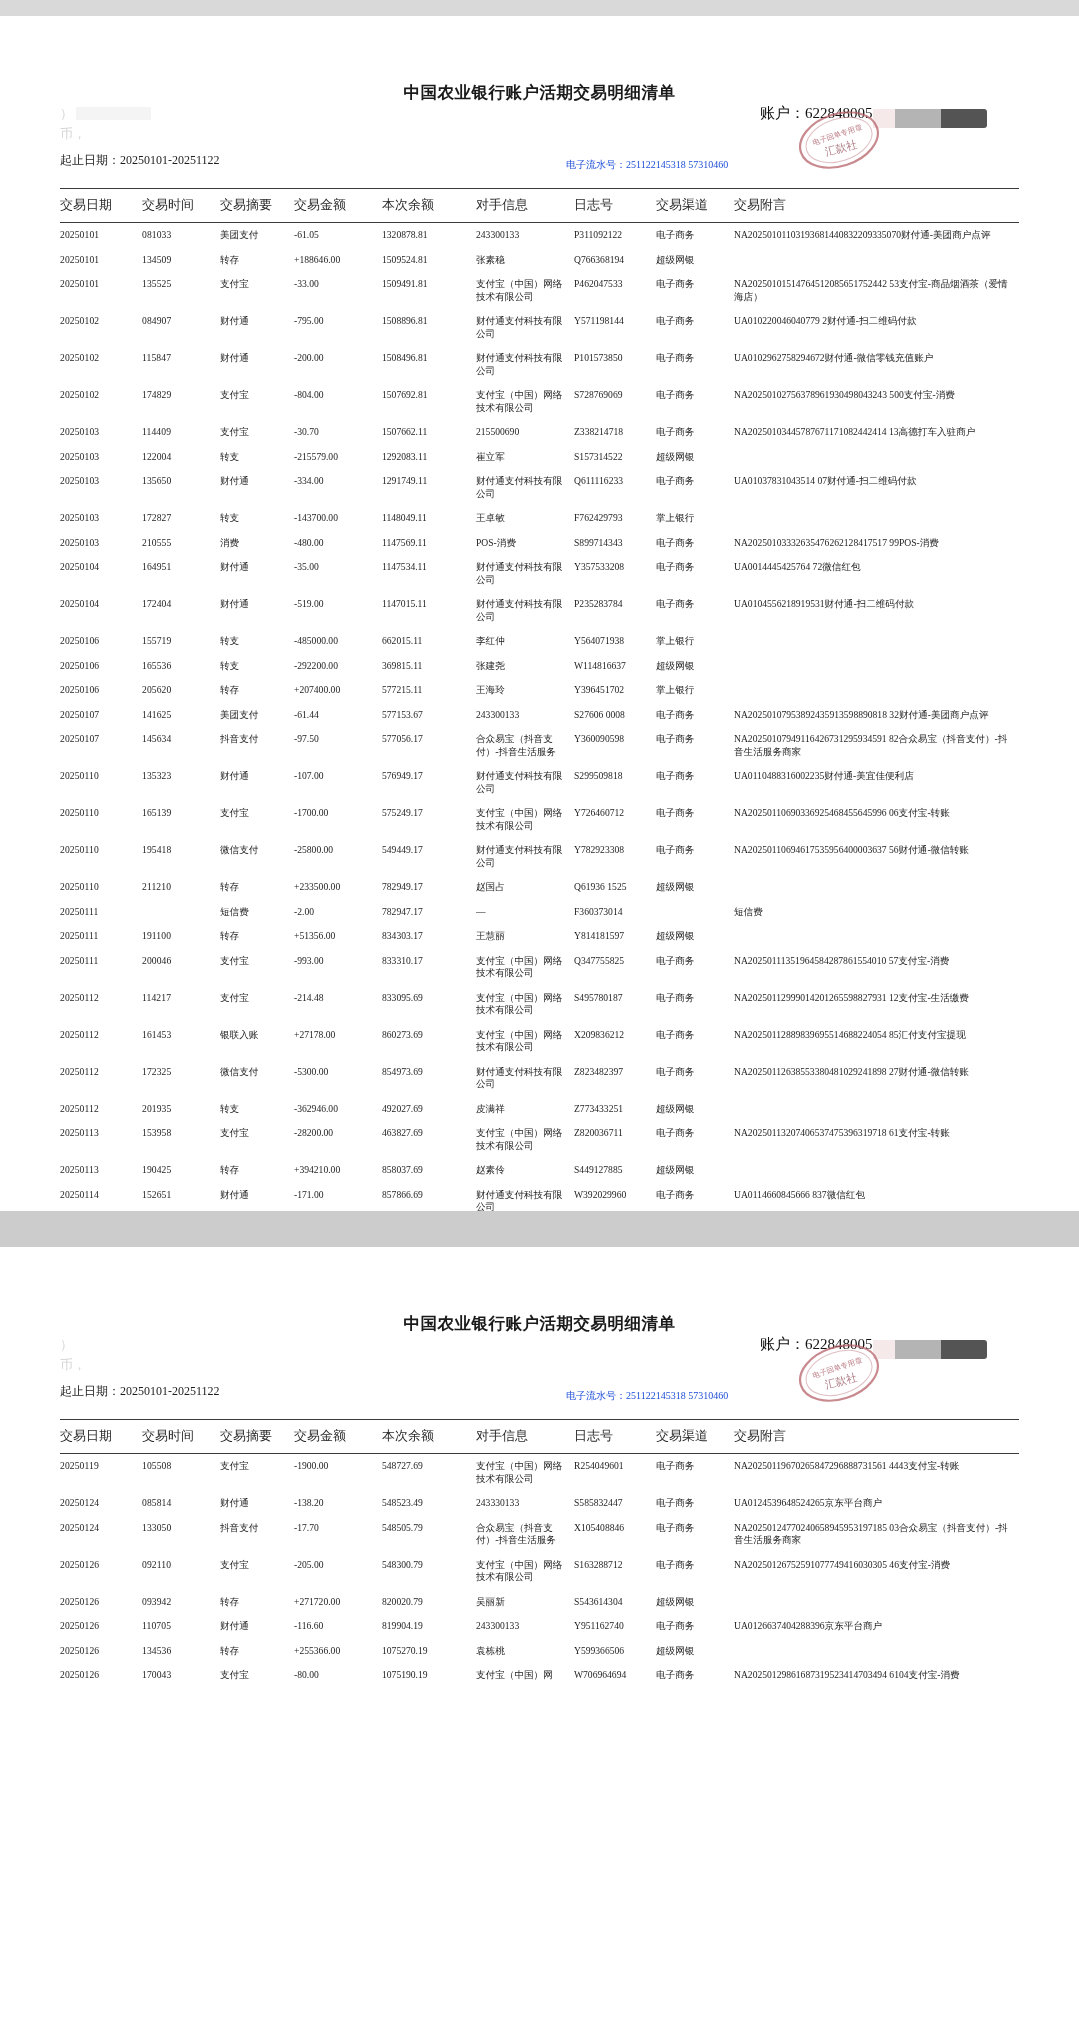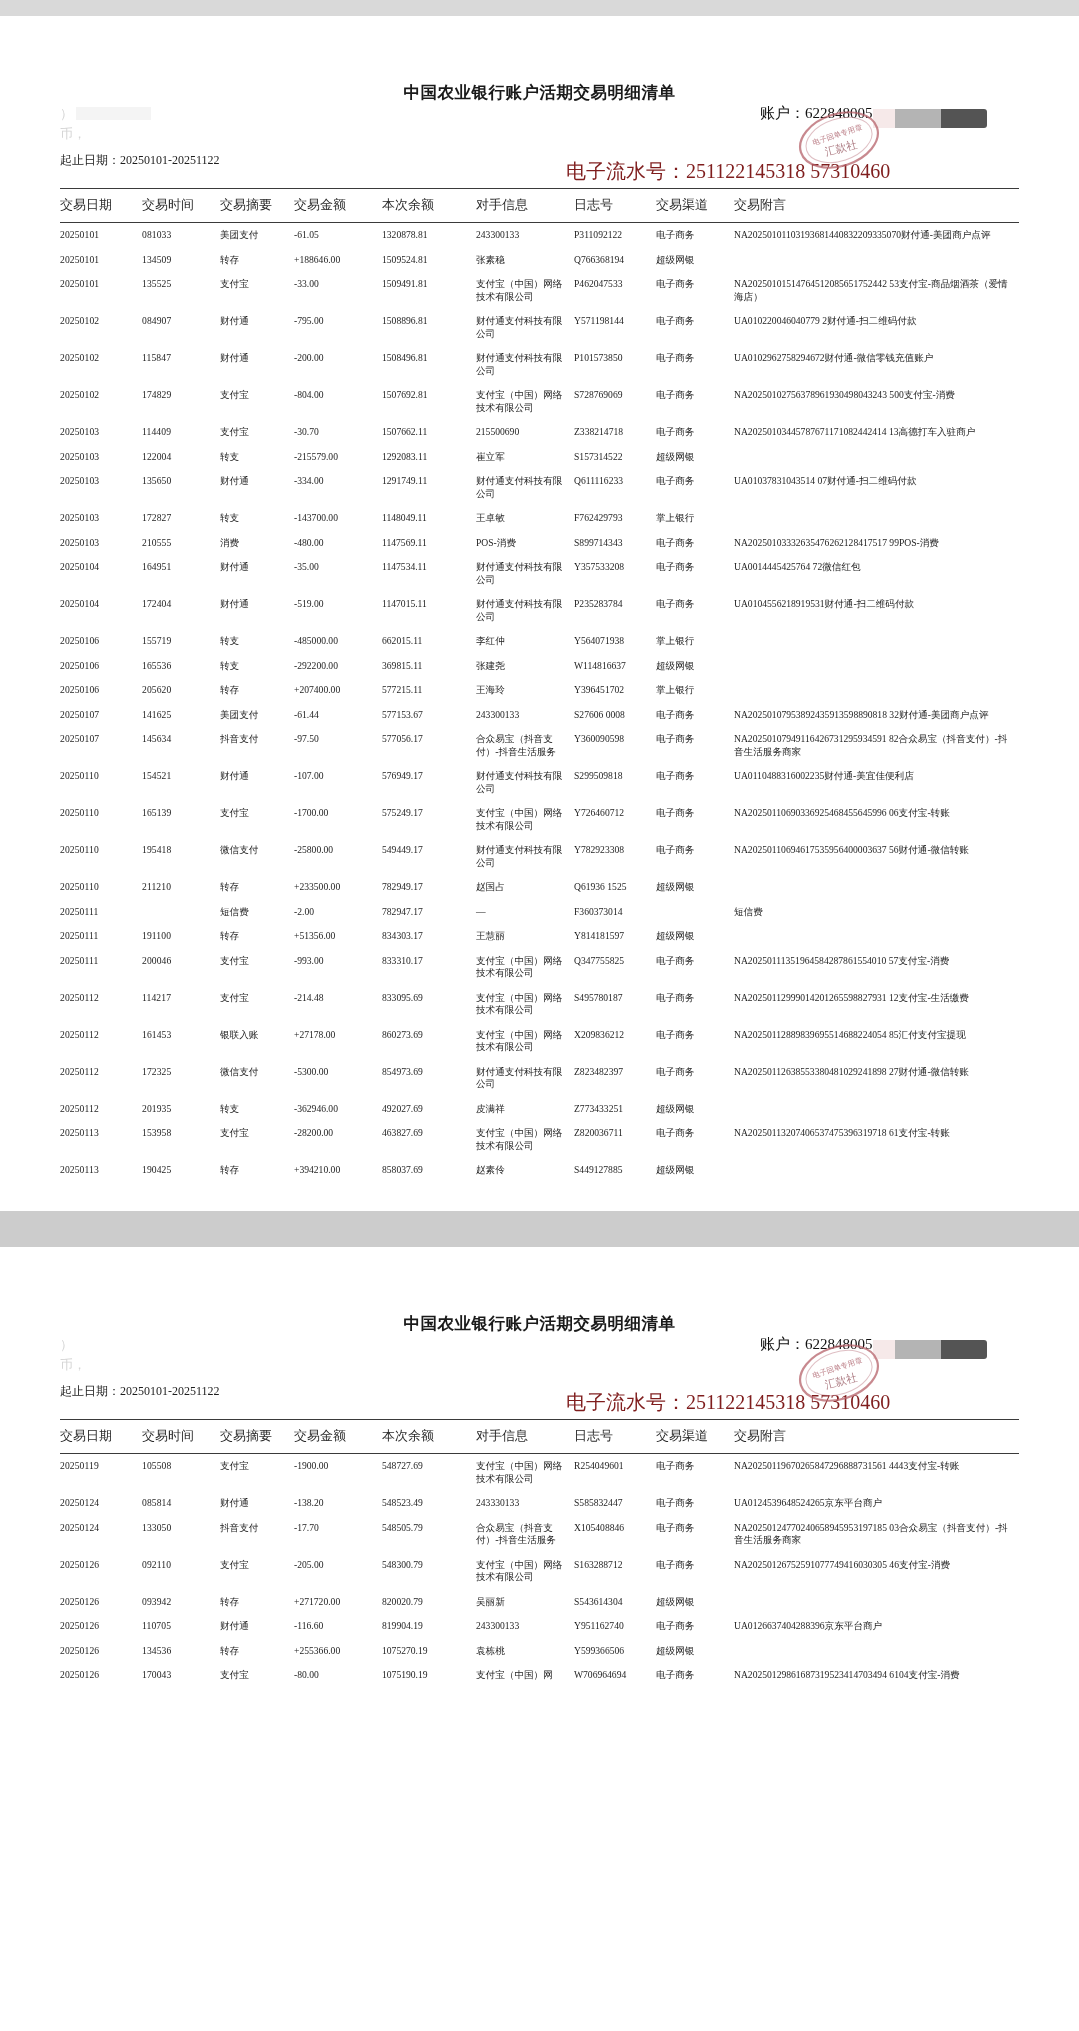--- a/index.html
+++ b/index.html
@@ -10,21 +10,21 @@
   .page.p2{height:800px;padding:0;}
   .gap{height:36px;background:#cccccc;}
   .title{text-align:center;font-size:16.5px;font-weight:700;color:#1a1a1a;letter-spacing:.5px;padding-top:66px;}
   .hdr{position:relative;margin:0 60px;height:84px;}
   .hdr-left{position:absolute;left:0;top:0;width:360px;}
   .hdr-right{position:absolute;right:3px;top:0;width:470px;text-align:left;}
   .ghost{color:#d5d5d5;font-size:13px;line-height:20px;}
   .ghost .blk{display:inline-block;width:75px;height:13px;background:#f4f4f4;vertical-align:-2px;}
   .datesline{font-size:12px;color:#1d1d1d;margin-top:8px;font-weight:400;}
   .acct{font-size:15px;color:#111;margin-left:214px;white-space:nowrap;}
-  .flow{font-size:20px;color:#7f1d1d;margin-top:30px;margin-left:20px;white-space:nowrap;}
+  .flow{font-size:10px;color:#1d4ed8;margin-top:30px;margin-left:20px;white-space:nowrap;}
   .redact{display:inline-block;vertical-align:-4px;height:19px;}
   .redact i{display:inline-block;height:19px;vertical-align:top;}
   .r1{width:22px;background:#f6e9e9;}
   .r2{width:46px;background:#b4b4b4;}
   .r3{width:46px;background:#545454;border-radius:0 3px 3px 0;}
   .stamp{position:absolute;right:118px;top:6px;width:118px;height:60px;pointer-events:none;}
   .stamp2{top:8px;}
   table.tx{border-collapse:collapse;margin:0 60px;width:959px;table-layout:fixed;}
   table.tx thead th{font-size:13px;font-weight:400;color:#2b2b2b;text-align:left;padding:7px 0 8px 0;border-bottom:1.4px solid #3a3a3a;}
   table.tx thead tr.top th{border-top:1.4px solid #3a3a3a;border-bottom:none;padding:0;height:0;font-size:0;}
@@ -296,21 +296,21 @@
             <td class="c-sum">抖音支付</td>
             <td class="c-amt">-97.50</td>
             <td class="c-bal">577056.17</td>
             <td class="c-ctr">合众易宝（抖音支付）-抖音生活服务</td>
             <td class="c-log">Y360090598</td>
             <td class="c-chan">电子商务</td>
             <td class="c-memo">NA20250107949116426731295934591 82合众易宝（抖音支付）-抖音生活服务商家</td>
           </tr>
           <tr>
             <td class="c-date">20250110</td>
-            <td class="c-time">154521</td>
+            <td class="c-time">135323</td>
             <td class="c-sum">财付通</td>
             <td class="c-amt">-107.00</td>
             <td class="c-bal">576949.17</td>
             <td class="c-ctr">财付通支付科技有限公司</td>
             <td class="c-log">S299509818</td>
             <td class="c-chan">电子商务</td>
             <td class="c-memo">UA0110488316002235财付通-美宜佳便利店</td>
           </tr>
           <tr>
             <td class="c-date">20250110</td>
@@ -436,20 +436,31 @@
           <tr>
             <td class="c-date">20250113</td>
             <td class="c-time">190425</td>
             <td class="c-sum">转存</td>
             <td class="c-amt">+394210.00</td>
             <td class="c-bal">858037.69</td>
             <td class="c-ctr">赵素伶</td>
             <td class="c-log">S449127885</td>
             <td class="c-chan">超级网银</td>
             <td class="c-memo"></td>
+          </tr>
+          <tr>
+            <td class="c-date">20250114</td>
+            <td class="c-time">152651</td>
+            <td class="c-sum">财付通</td>
+            <td class="c-amt">-171.00</td>
+            <td class="c-bal">857866.69</td>
+            <td class="c-ctr">财付通支付科技有限公司</td>
+            <td class="c-log">W392029960</td>
+            <td class="c-chan">电子商务</td>
+            <td class="c-memo">UA0114660845666 837微信红包</td>
           </tr>
         </tbody>
     </table>
 
   </div>
 
   <div class="gap"></div>
 
   <div class="page p2">
 

